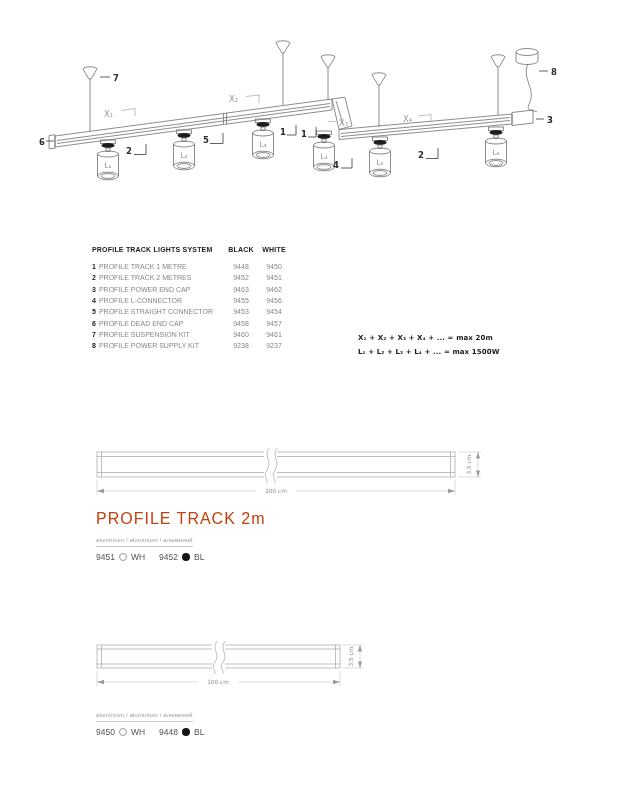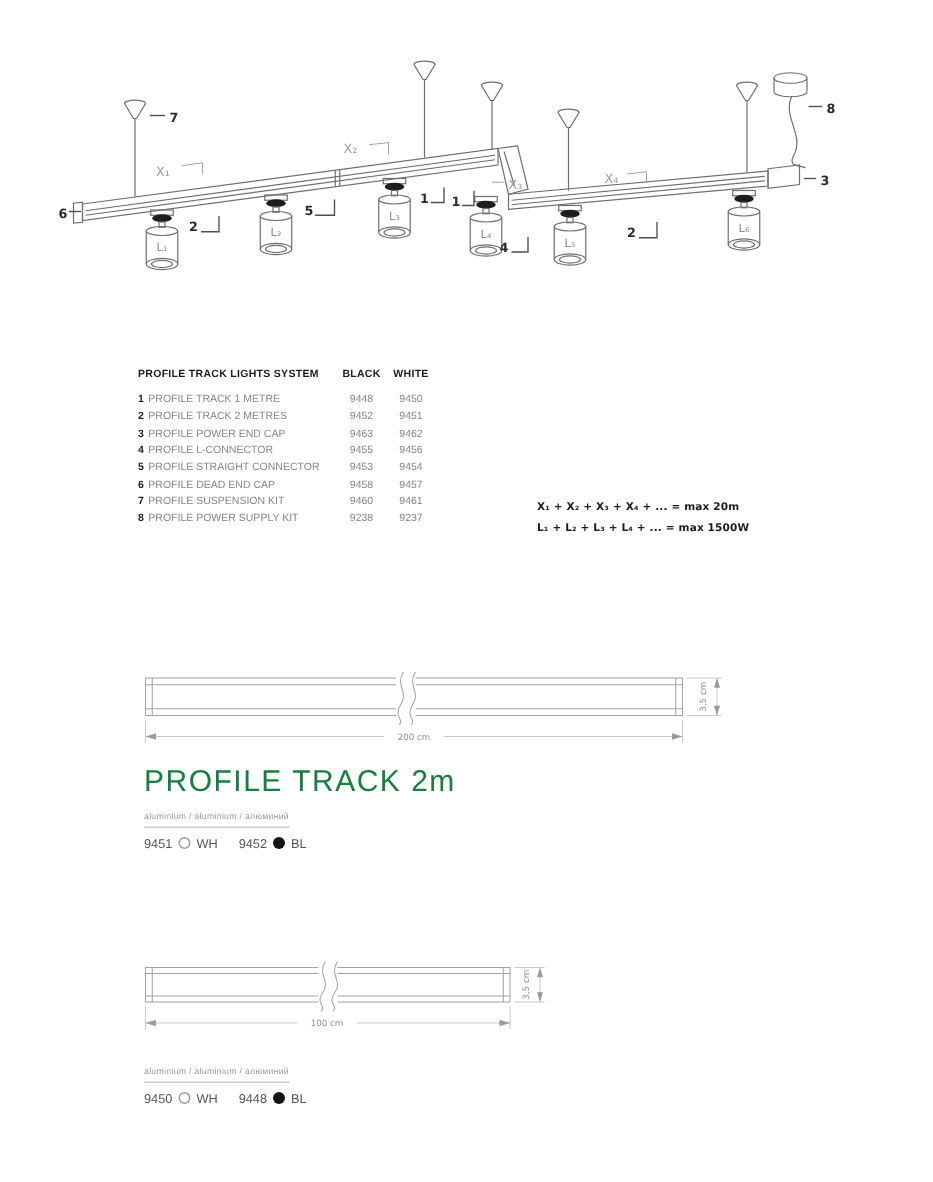--- a/index.html
+++ b/index.html
@@ -29,21 +29,21 @@
   .pt-head span{font-weight:bold;color:#1c1c1c;letter-spacing:.2px;}
   .pt-col-c{text-align:center;}
   .rn{font-weight:bold;color:#1c1c1c;margin-right:3px;}
 
   
   .formulas{position:absolute;left:358px;top:332px;font:bold 7px "DejaVu Sans",sans-serif;
             color:#1c1c1c;line-height:13.5px;letter-spacing:.1px;}
 
   
   .product{position:absolute;left:96px;}
-  .p-title{font-size:20px;color:#15803d;letter-spacing:1px;}
+  .p-title{font-size:16px;color:#c2410c;letter-spacing:1px;}
   .p-materials{display:inline-block;margin-top:5px;font-size:5.8px;color:#9a9a9a;
                letter-spacing:.2px;border-bottom:1px solid #c9c9c9;padding-bottom:2.5px;}
   .p-codes{margin-top:5px;display:flex;align-items:center;font-size:8.5px;color:#565656;}
   .code-pair{display:flex;align-items:center;gap:4px;}
   .code-pair + .code-pair{margin-left:14px;}
   .swatch{width:8px;height:8px;border-radius:50%;box-sizing:border-box;}
   .swatch.wh{border:1px solid #9a9a9a;background:#fff;}
   .swatch.bl{background:#141414;}
 </style>
 </head>

